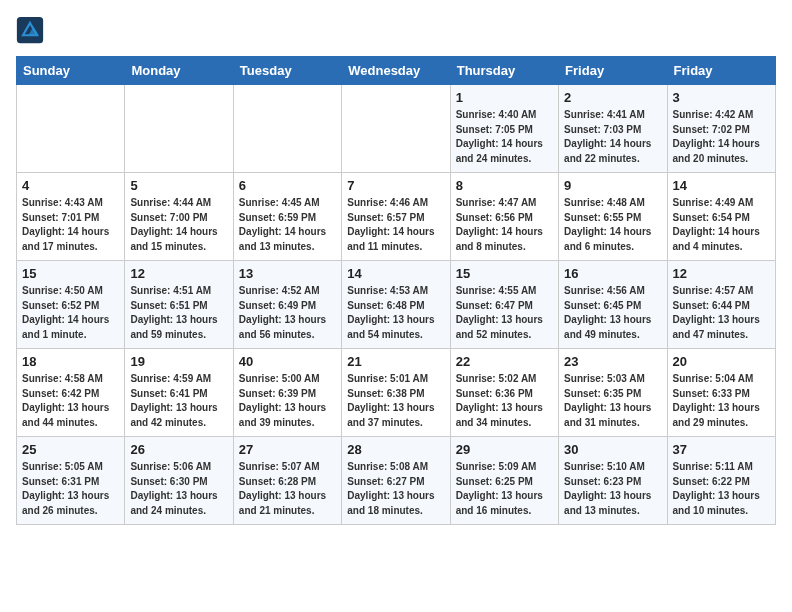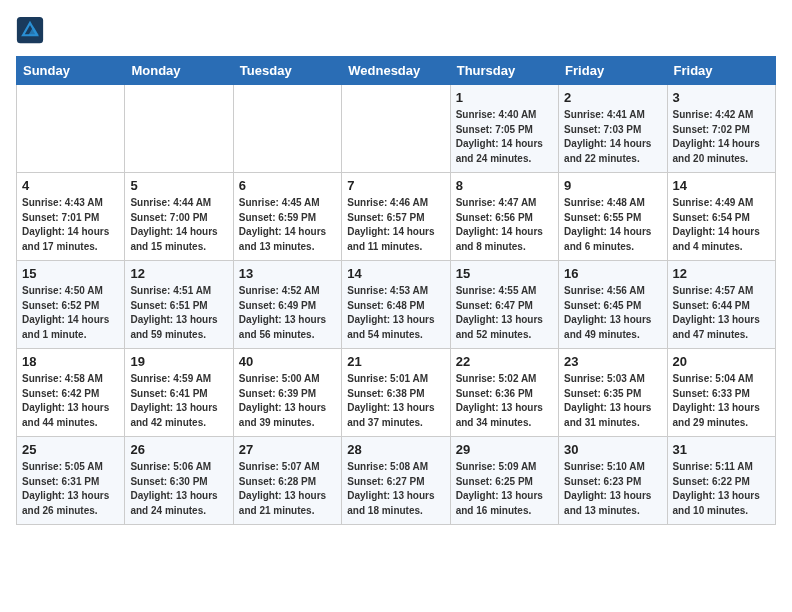--- a/index.html
+++ b/index.html
@@ -241,18 +241,18 @@
         </td>
         <td>
           <div class="day-num">29</div>
           <div class="day-info">Sunrise: 5:09 AM<br>Sunset: 6:25 PM<br>Daylight: 13 hours<br>and 16 minutes.</div>
         </td>
         <td>
           <div class="day-num">30</div>
           <div class="day-info">Sunrise: 5:10 AM<br>Sunset: 6:23 PM<br>Daylight: 13 hours<br>and 13 minutes.</div>
         </td>
         <td>
-          <div class="day-num">31</div>
+          <div class="day-num">37</div>
           <div class="day-info">Sunrise: 5:11 AM<br>Sunset: 6:22 PM<br>Daylight: 13 hours<br>and 10 minutes.</div>
         </td>
       </tr>
     </tbody>
 </table>
 
 </body></html>

